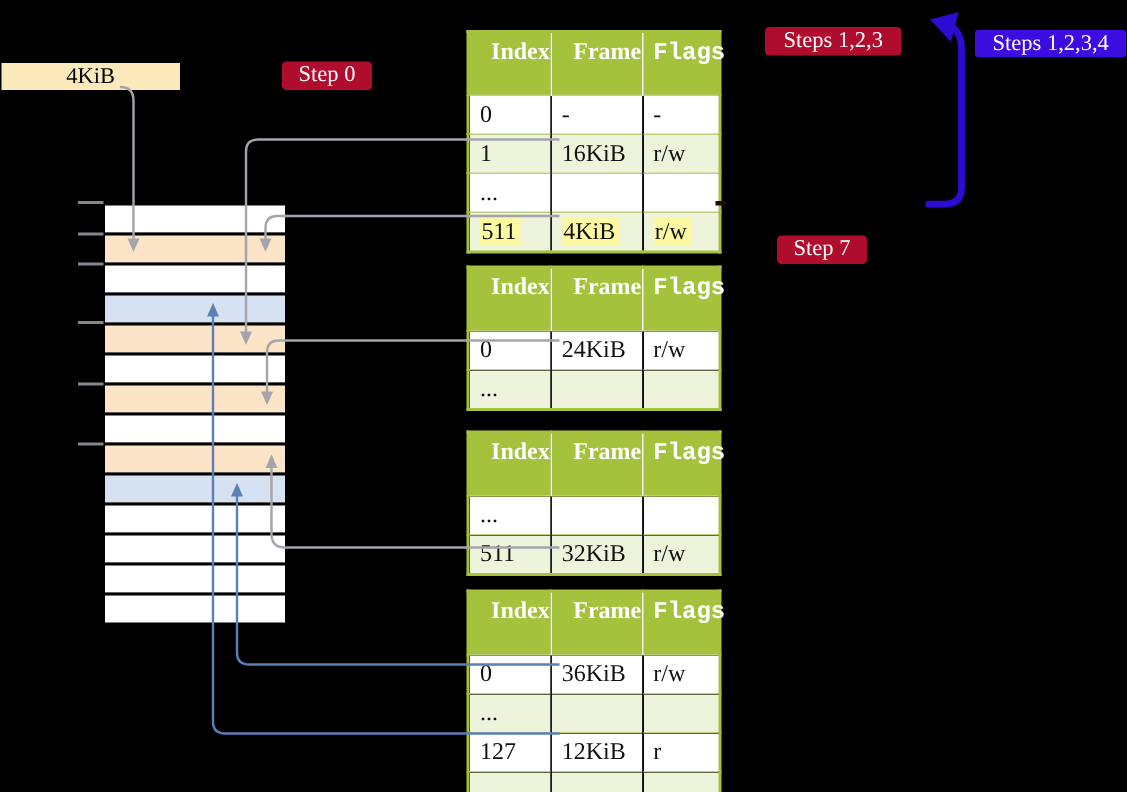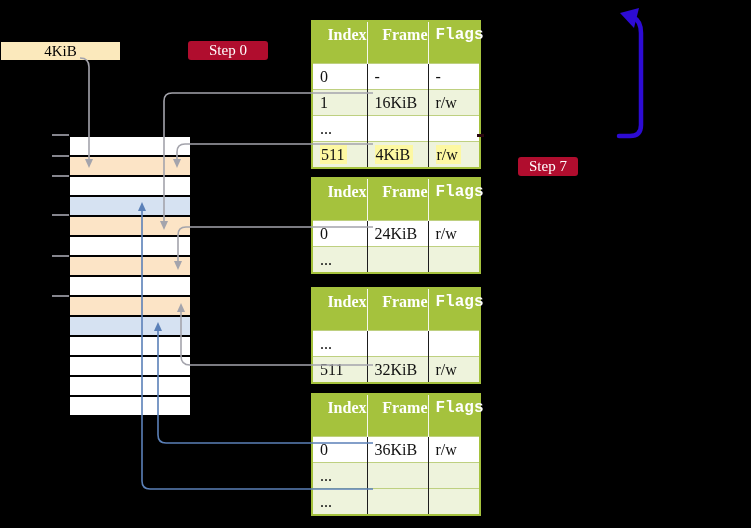--- a/index.html
+++ b/index.html
@@ -41,21 +41,21 @@
   table.ptable tr.rw td{background:#ffffff;}
   table.ptable tr.rg td{background:var(--row-green);}
   .hl{background:var(--highlight-yellow);padding:1px 3px 1px 1px;}
   
   .badge{
     position:absolute;height:19px;color:#fff;font-size:15px;line-height:19px;
     text-align:center;border-radius:3px;
   }
   .badge.red{background:var(--badge-red);}
   .badge.blue{background:var(--badge-blue);border-radius:2px;}
-  #badge-step0{left:188px;top:41px;width:80px;}
+  #badge-step0{left:188px;top:41px;width:60px;}
   #badge-steps123{left:510px;top:18px;width:91px;}
   #badge-steps1234{left:650px;top:20px;width:101px;height:18px;line-height:18px;}
   #badge-step4{left:518px;top:157px;width:60px;}
   
   svg#wires{position:absolute;left:0;top:0;z-index:9;pointer-events:none;}
   .gline{stroke:var(--line-gray);stroke-width:1.6;fill:none;}
   .ghead{fill:var(--line-gray);stroke:none;}
   .bline{stroke:var(--line-blue);stroke-width:1.6;fill:none;}
   .bhead{fill:var(--line-blue);stroke:none;}
   .thick{stroke:var(--arrow-blue-thick);stroke-width:4.5;fill:none;stroke-linecap:round;}
@@ -201,29 +201,36 @@
       <tr class="rw">
         <td>0</td>
         <td>36KiB</td>
         <td>r/w</td>
       </tr>
       <tr class="rg">
         <td>...</td>
         <td></td>
         <td></td>
       </tr>
+      <tr class="rw">
+        <td>127</td>
+        <td>12KiB</td>
+        <td>r</td>
+      </tr>
       <tr class="rg">
         <td>...</td>
         <td></td>
         <td></td>
       </tr>
     </tbody>
   </table>
 
   <div id="badge-step0" class="badge red">Step 0</div>
+  <div id="badge-steps123" class="badge red">Steps 1,2,3</div>
+  <div id="badge-steps1234" class="badge blue">Steps 1,2,3,4</div>
   <div id="badge-step4" class="badge red">Step 7</div>
 
   <div class="dash"></div>
 
   <svg id="wires" width="751" height="528" viewBox="0 0 751 528">
 
     <path class="gline" d="M 80,58 Q 89,58 89,67 L 89,160"></path>
     <polygon class="ghead" points="89,168 85,159 93,159"></polygon>
 
     <path class="gline" d="M 373,93 L 172,93 Q 164,93 164,101 L 164,222"></path>

